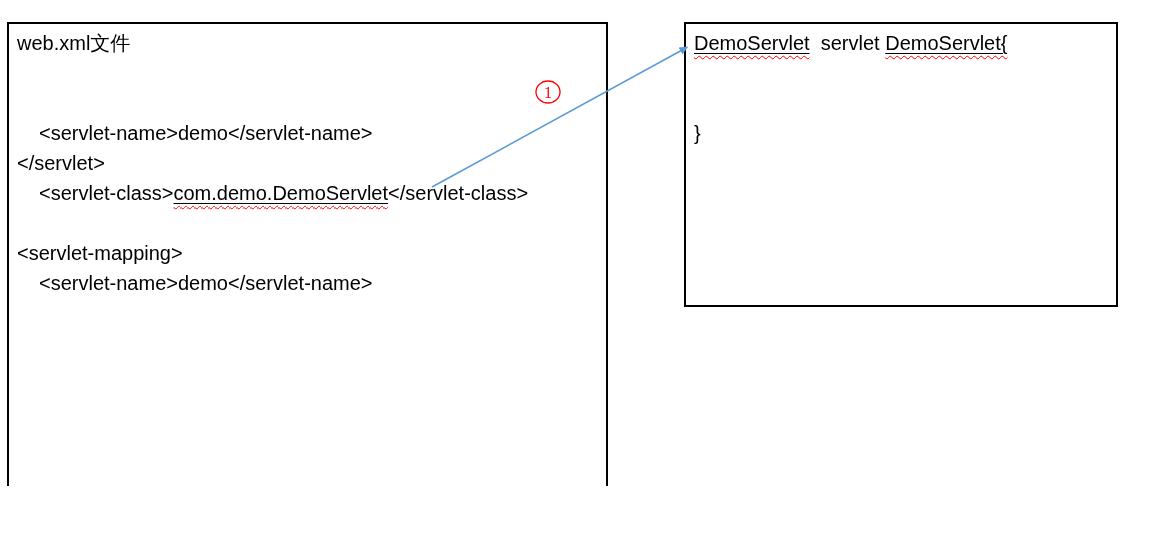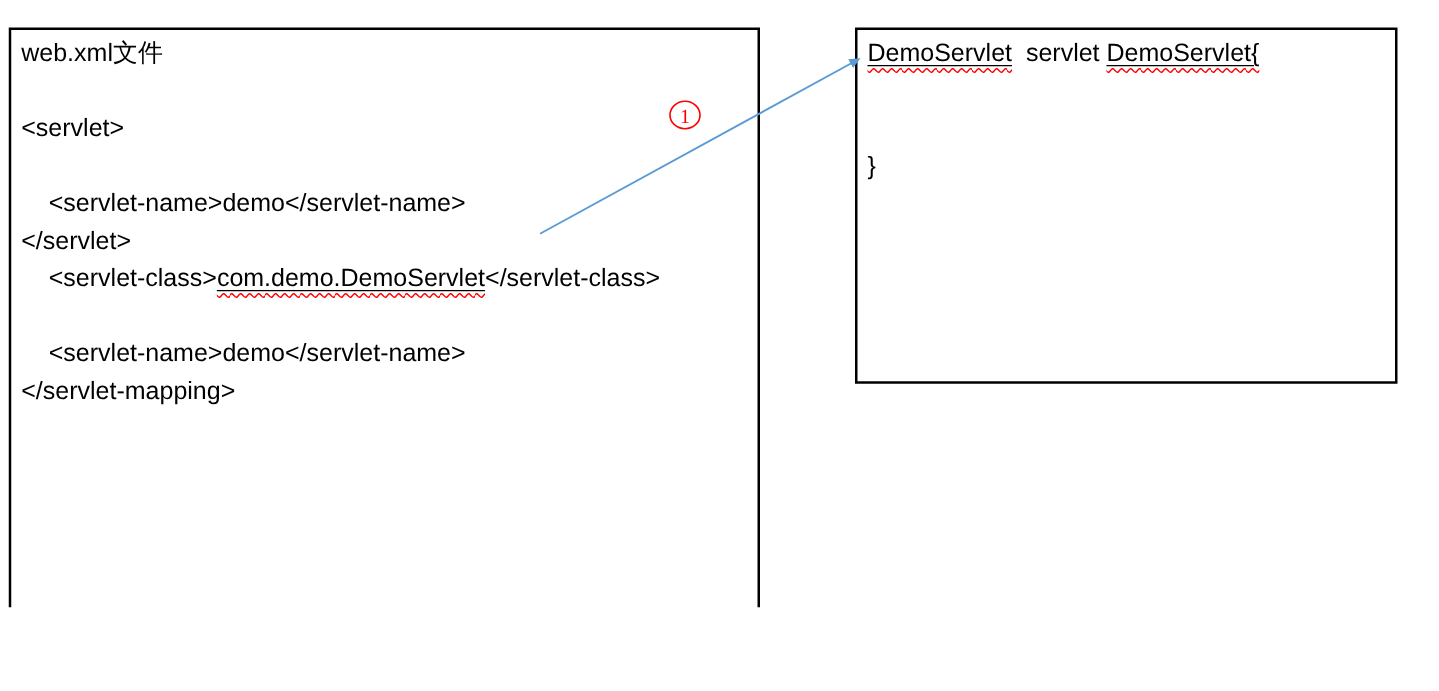--- a/index.html
+++ b/index.html
@@ -55,28 +55,27 @@
   }
 </style>
 </head>
 <body>
 
 <div class="canvas">
 
   <div class="box left-box">
     <div class="line">web.xml文件</div>
     <div class="line"></div>
-    <div class="line">&lt;servlet&gt;</div>
     <div class="line"></div>
     <div class="line indent">&lt;servlet-name&gt;demo&lt;/servlet-name&gt;</div>
     <div class="line">&lt;/servlet&gt;</div>
     <div class="line indent"><span>&lt;servlet-class&gt;</span><span class="u-black"><span class="u-wavy">com.demo.DemoServlet</span></span><span>&lt;/servlet-class&gt;</span></div>
     <div class="line"></div>
+    <div class="line">&lt;servlet-mapping&gt;</div>
     <div class="line indent">&lt;servlet-name&gt;demo&lt;/servlet-name&gt;</div>
-    <div class="line">&lt;/servlet-mapping&gt;</div>
   </div>
 
   <div class="box right-box">
     <div class="line"><span class="u-black"><span class="u-wavy">DemoServlet</span></span><span>  servlet </span><span class="u-black"><span class="u-wavy">DemoServlet{</span></span></div>
     <div class="line"></div>
     <div class="line"></div>
     <div class="line">}</div>
   </div>
 
   <svg class="overlay" viewBox="0 0 1151 553" xmlns="http://www.w3.org/2000/svg">

